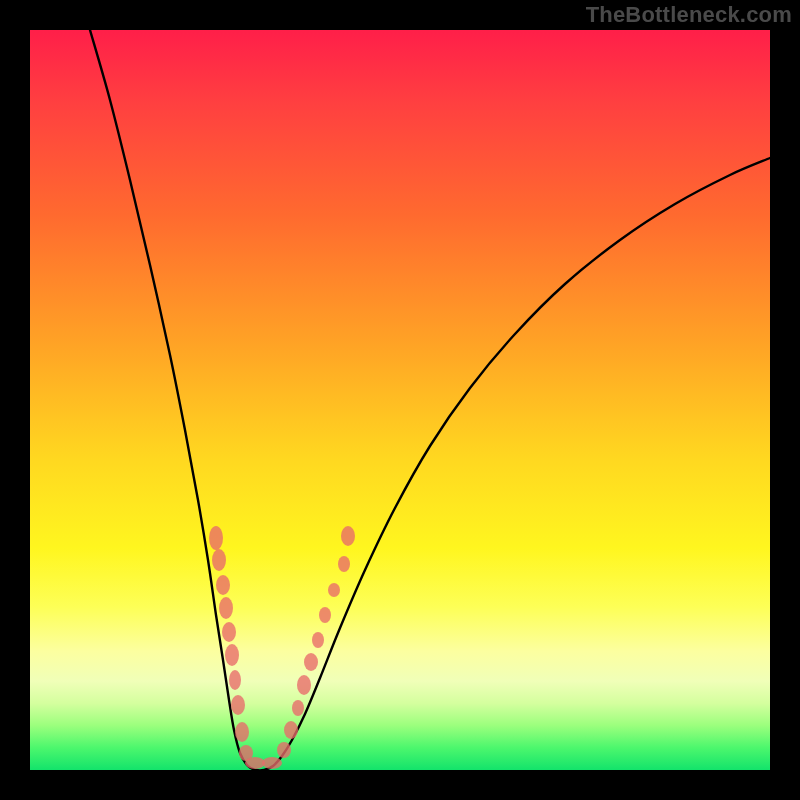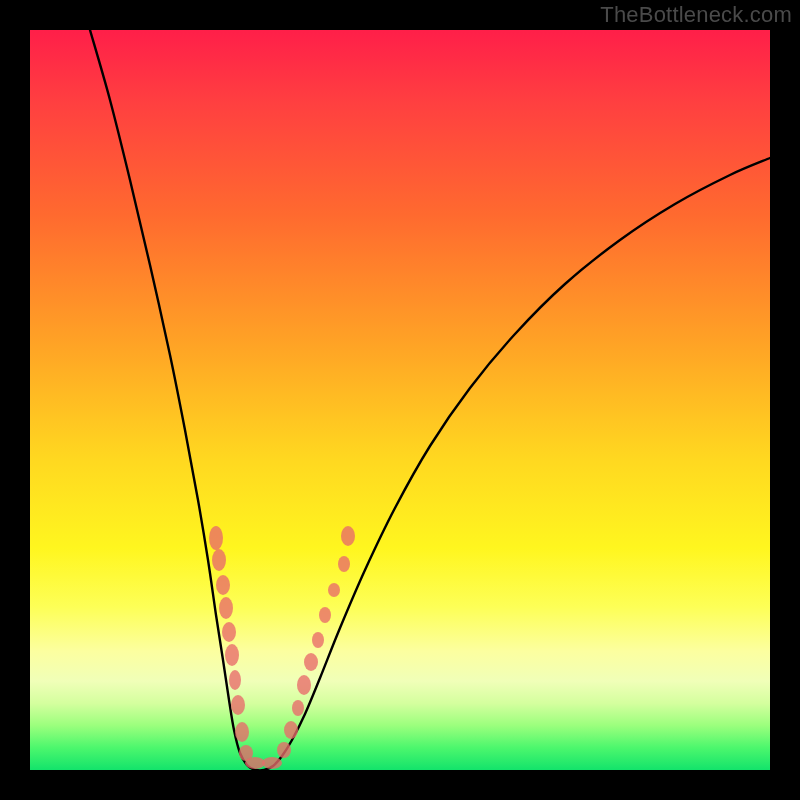--- a/index.html
+++ b/index.html
@@ -18,21 +18,21 @@
     width: 800px;
     height: 800px;
     background: #000;
   }
   .watermark {
     position: absolute;
     top: 2px;
     right: 8px;
     color: #4a4a4a;
     font-size: 22px;
-    font-weight: 400;
+    font-weight: 700;
     letter-spacing: 0.2px;
     z-index: 30;
     user-select: none;
     text-align: right;
   }
   .plot-area {
     position: absolute;
     left: 30px;
     top: 30px;
     width: 740px;

